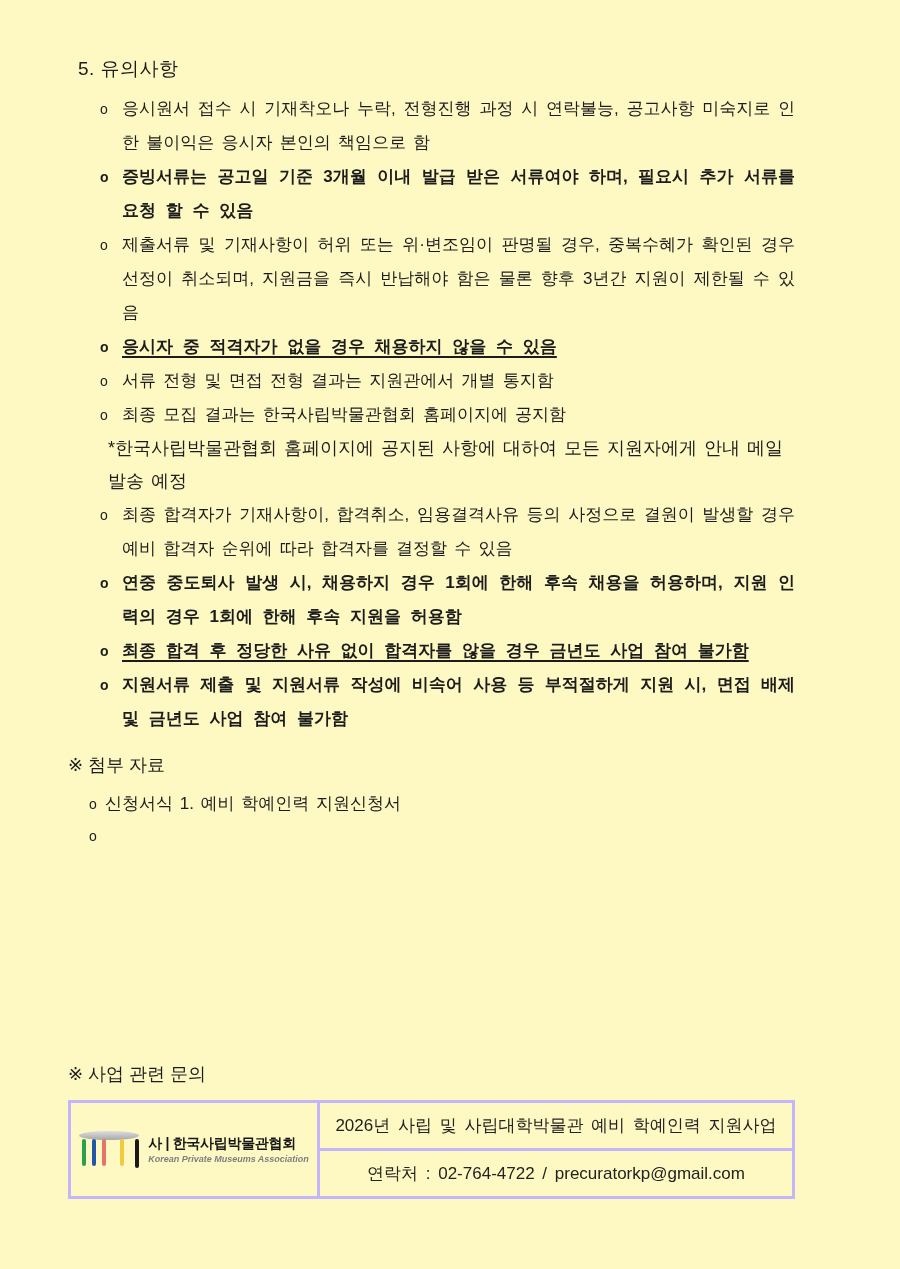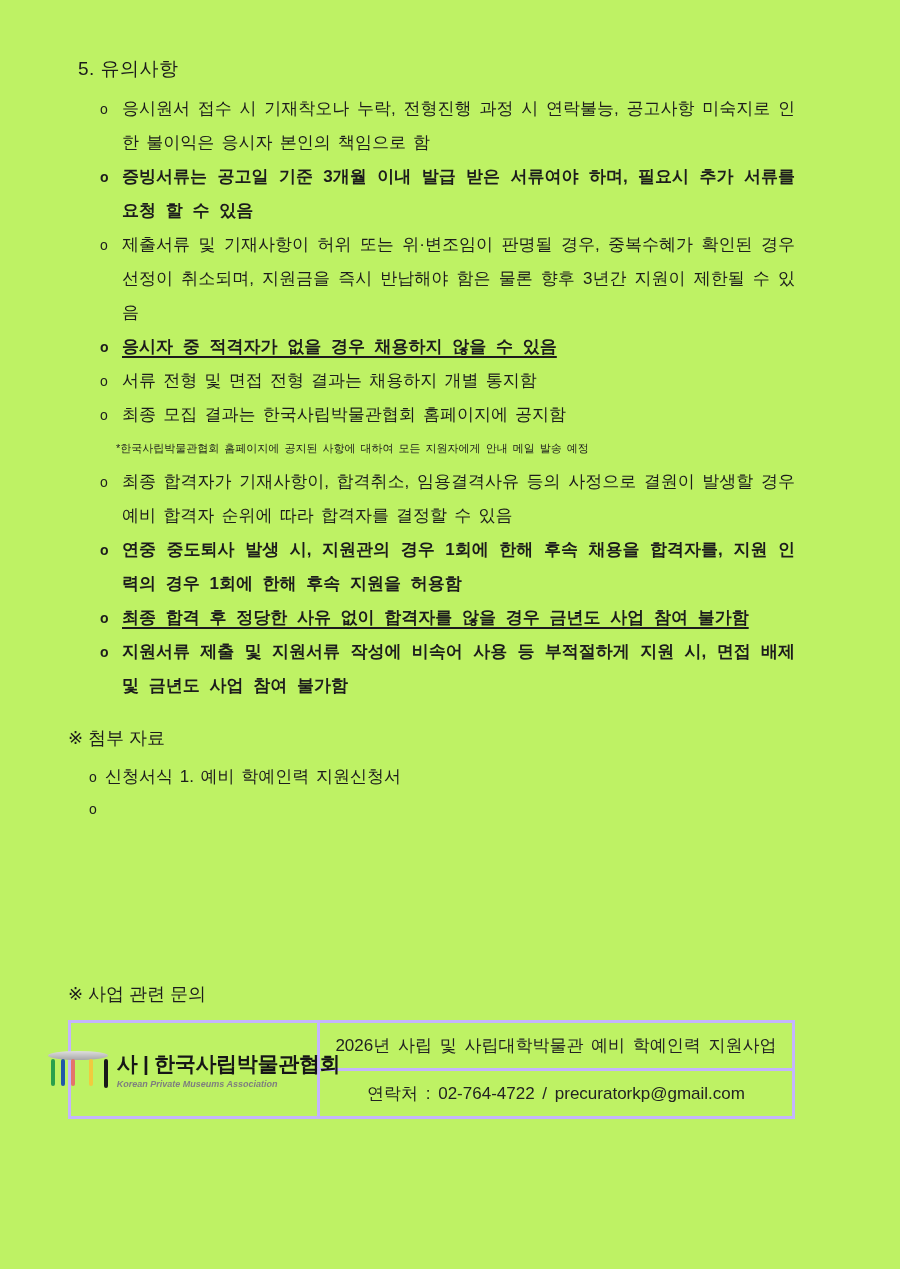--- a/index.html
+++ b/index.html
@@ -1,52 +1,52 @@
 <!DOCTYPE html>
 <html><head>
 <meta charset="utf-8">
 <style>
   html,body{margin:0;padding:0;background:#ffffff;}
   .page{
-    position:relative;width:900px;height:1269px;background:#bef264;overflow:hidden;
+    position:relative;width:900px;height:1269px;background:#fef9c3;overflow:hidden;
     font-family:"Liberation Sans","DejaVu Sans",sans-serif;color:#1c1c1c;
   }
   .content{position:absolute;left:78px;top:56px;width:717px;}
   .section-heading{font-size:19px;font-weight:400;line-height:26px;margin:0 0 10px 0;letter-spacing:.5px;}
   .notes{margin-left:22px;}
   .note-item{display:flex;font-size:17px;line-height:34px;}
   .note-item .bullet{flex:0 0 22px;font-size:14px;}
   .note-text{flex:1;text-align:justify;word-spacing:2.5px;}
   .note-item.bold{font-weight:700;}
   .note-item.bold .note-text{word-spacing:5px;}
   .underline{text-decoration:underline;text-decoration-thickness:1.8px;text-underline-offset:4px;}
-  .subnote{margin-left:16px;font-size:11px;line-height:33px;word-spacing:2px;}
-  .attachments{margin-top:20px;margin-left:-10px;}
+  .subnote{margin-left:8px;font-size:18px;line-height:33px;word-spacing:2px;}
+  .attachments{margin-top:14px;margin-left:-10px;}
   .att-heading{font-size:18px;font-weight:400;line-height:30px;margin:0 0 8px 0;}
   .att-item{display:flex;margin-left:21px;font-size:17px;line-height:32px;}
   .att-item .bullet{flex:0 0 16px;font-size:14px;}
   .att-text{word-spacing:2px;text-align:right;}
-  .contact{position:absolute;left:68px;top:980px;width:727px;}
+  .contact{position:absolute;left:68px;top:1060px;width:727px;}
   .contact-heading{font-size:18px;font-weight:400;line-height:28px;margin:0 0 12px 0;}
   .contact-table{border-collapse:collapse;width:727px;table-layout:fixed;border:2px solid #1a1a1a;}
   .contact-table td{border:3px solid #c4b5fd;margin-top:47px;}
   .logo-cell{width:244px;}
   .title-cell,.info-cell{height:43px;text-align:center;font-size:17px;word-spacing:3px;color:#222;}
   .logo{display:flex;align-items:center;justify-content:center;gap:9px;}
   .logo-icon{width:60px;flex:0 0 60px;}
   .roof{width:60px;height:9px;border-radius:50%;background:linear-gradient(180deg,#dedede,#a8a8a8);}
   .bars{display:flex;height:30px;margin-top:-1px;align-items:flex-start;}
   .bar{width:4px;height:27px;border-radius:2px;}
   .bar:nth-child(1){margin-left:3px;}
   .bar:nth-child(2){margin-left:6px;}
   .bar:nth-child(3){margin-left:6px;}
   .bar:nth-child(4){margin-left:14px;}
   .bar:nth-child(5){margin-left:11px;height:29px;}
   .logo-names{display:flex;flex-direction:column;justify-content:center;}
-  .org-kr{font-size:21px;font-weight:700;color:#161616;white-space:nowrap;letter-spacing:-0.3px;}
+  .org-kr{font-size:14px;font-weight:700;color:#161616;white-space:nowrap;letter-spacing:-0.3px;}
   .org-en{font-size:9px;font-weight:700;color:#7e7e7e;white-space:nowrap;margin-top:1px;font-style:italic;}
 </style>
 </head>
 <body>
 
 <div class="page">
 
   <div class="content">
     <h2 class="section-heading">5. 유의사항</h2>
     <div class="notes" id="notes-list">
@@ -65,38 +65,38 @@
     <span class="note-text">제출서류 및 기재사항이 허위 또는 위·변조임이 판명될 경우, 중복수혜가 확인된 경우 선정이 취소되며, 지원금을 즉시 반납해야 함은 물론 향후 3년간 지원이 제한될 수 있음</span>
   </div>
 
   <div class="note-item bold">
     <span class="bullet">o</span>
     <span class="note-text underline">응시자 중 적격자가 없을 경우 채용하지 않을 수 있음</span>
   </div>
 
   <div class="note-item">
     <span class="bullet">o</span>
-    <span class="note-text">서류 전형 및 면접 전형 결과는 채용하지 개별 통지함</span>
+    <span class="note-text">서류 전형 및 면접 전형 결과는 지원관에서 개별 통지함</span>
   </div>
 
   <div class="note-item">
     <span class="bullet">o</span>
     <span class="note-text">최종 모집 결과는 한국사립박물관협회 홈페이지에 공지함</span>
   </div>
 
   <div class="subnote">*한국사립박물관협회 홈페이지에 공지된 사항에 대하여 모든 지원자에게 안내 메일 발송 예정</div>
 
   <div class="note-item">
     <span class="bullet">o</span>
     <span class="note-text">최종 합격자가 기재사항이, 합격취소, 임용결격사유 등의 사정으로 결원이 발생할 경우 예비 합격자 순위에 따라 합격자를 결정할 수 있음</span>
   </div>
 
   <div class="note-item bold">
     <span class="bullet">o</span>
-    <span class="note-text">연중 중도퇴사 발생 시, 지원관의 경우 1회에 한해 후속 채용을 합격자를, 지원 인력의 경우 1회에 한해 후속 지원을 허용함</span>
+    <span class="note-text">연중 중도퇴사 발생 시, 채용하지 경우 1회에 한해 후속 채용을 허용하며, 지원 인력의 경우 1회에 한해 후속 지원을 허용함</span>
   </div>
 
   <div class="note-item bold">
     <span class="bullet">o</span>
     <span class="note-text underline">최종 합격 후 정당한 사유 없이 합격자를 않을 경우 금년도 사업 참여 불가함</span>
   </div>
 
   <div class="note-item bold">
     <span class="bullet">o</span>
     <span class="note-text">지원서류 제출 및 지원서류 작성에 비속어 사용 등 부적절하게 지원 시, 면접 배제 및 금년도 사업 참여 불가함</span>

